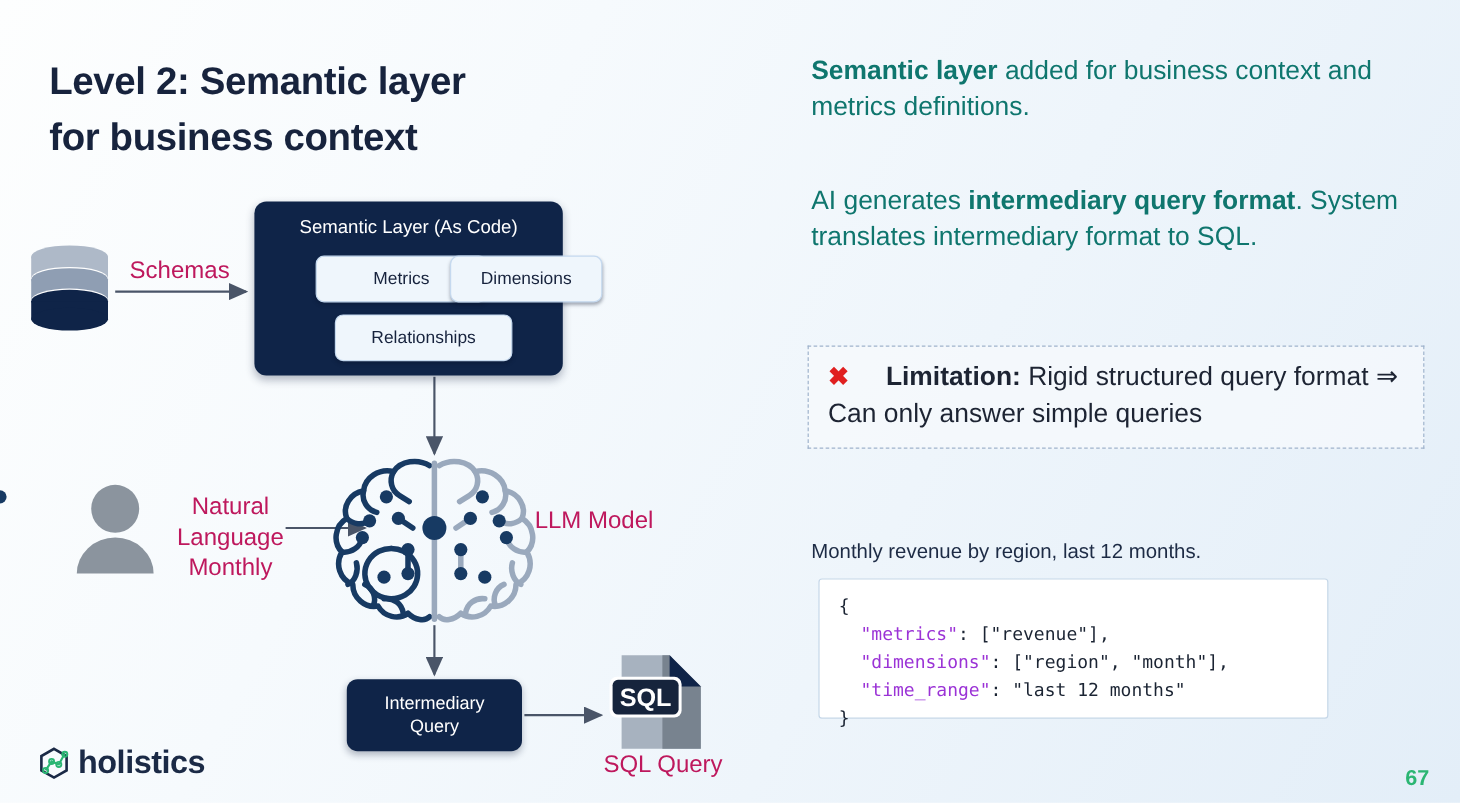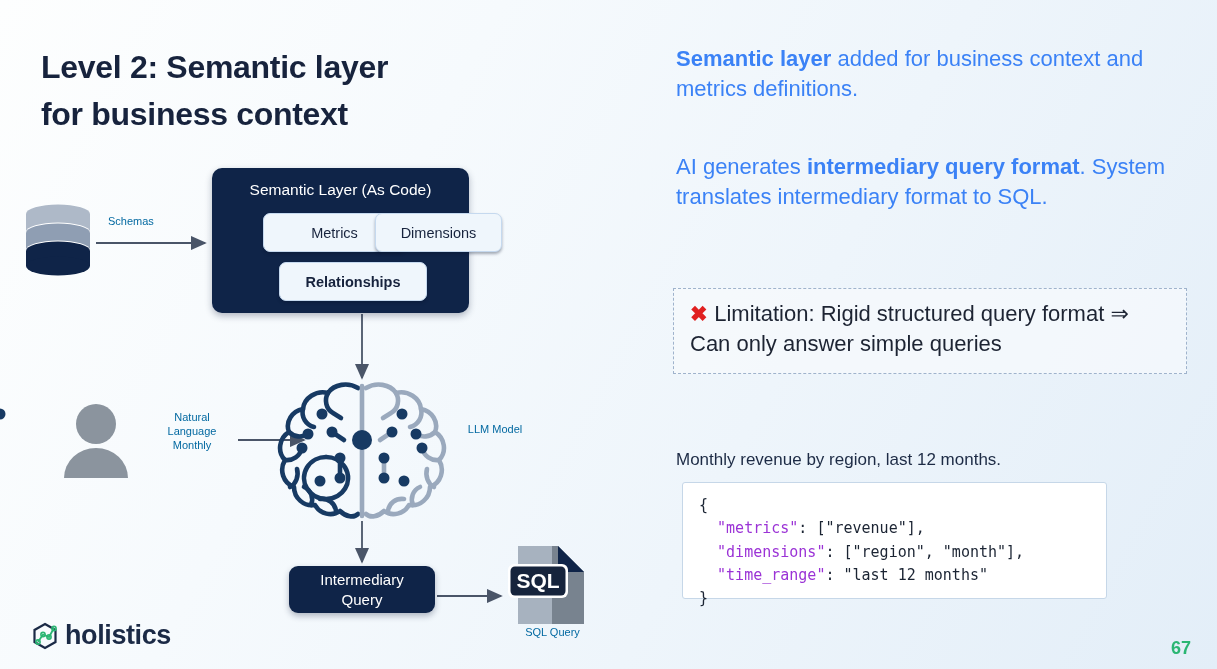--- a/index.html
+++ b/index.html
@@ -42,23 +42,23 @@
     left: 0; top: 0;
     width: 660px; height: 669px;
   }
   #diagram-svg {
     position: absolute;
     left: 0; top: 0;
   }
 
   .diag-label {
     position: absolute;
-    font-size: 11px;
+    font-size: 20px;
     line-height: 1.28;
-    color: #0369a1;
+    color: #be185d;
     white-space: pre-line;
     text-align: center;
   }
 
   
   #semantic-layer-box {
     position: absolute;
     left: 212px;
     top: 168px;
     width: 257px;
@@ -85,29 +85,29 @@
     border-radius: 7px;
     color: #17233d;
     font-size: 14.5px;
     display: flex;
     align-items: center;
     justify-content: center;
     box-shadow: 0 2px 3px rgba(8,20,45,0.35);
   }
   #chip-metrics  { left: 15px;  top: 45px; width: 141px; height: 37px; margin-left: 36px; }
   #chip-dimensions { left: 163px; top: 45px; width: 125px; height: 37px; }
-  #chip-relationships { left: 67px; top: 94px; width: 146px; height: 37px; font-weight: bold; }
+  #chip-relationships { left: 67px; top: 94px; width: 146px; height: 37px; }
 
   
   #intermediary-query-box {
     position: absolute;
     left: 289px;
     top: 566px;
     width: 146px;
-    height: 47px;
+    height: 60px;
     background: #0f2448;
     border-radius: 9px;
     color: #ffffff;
     font-size: 15px;
     line-height: 1.3;
     display: flex;
     align-items: center;
     justify-content: center;
     text-align: center;
     box-shadow: 0 3px 6px rgba(16,30,60,0.3);
@@ -127,21 +127,21 @@
     left: 676px;
     top: 0;
     width: 520px;
     height: 669px;
   }
   .body-para {
     position: absolute;
     width: 500px;
     font-size: 22px;
     line-height: 1.37;
-    color: #3b82f6;
+    color: #0f766e;
   }
   .body-para b { font-weight: bold; }
   #para-1 { top: 44px; }
   #para-2 { top: 152px; }
 
   #limitation-box {
     position: absolute;
     top: 288px;
     left: -3px;
     width: 480px;
@@ -151,21 +151,21 @@
     font-size: 22px;
     line-height: 1.38;
     color: #1d2433;
   }
   #limitation-x {
     color: #e02020;
     font-weight: bold;
     font-size: 21px;
     letter-spacing: 0.5px;
   }
-  #limitation-label { font-weight: normal; }
+  #limitation-label { font-weight: bold; margin-left: 24px; }
 
   #nl-prompt {
     position: absolute;
     top: 450px;
     width: 500px;
     font-size: 17px;
     color: #1d2b45;
   }
 
   #code-block {

